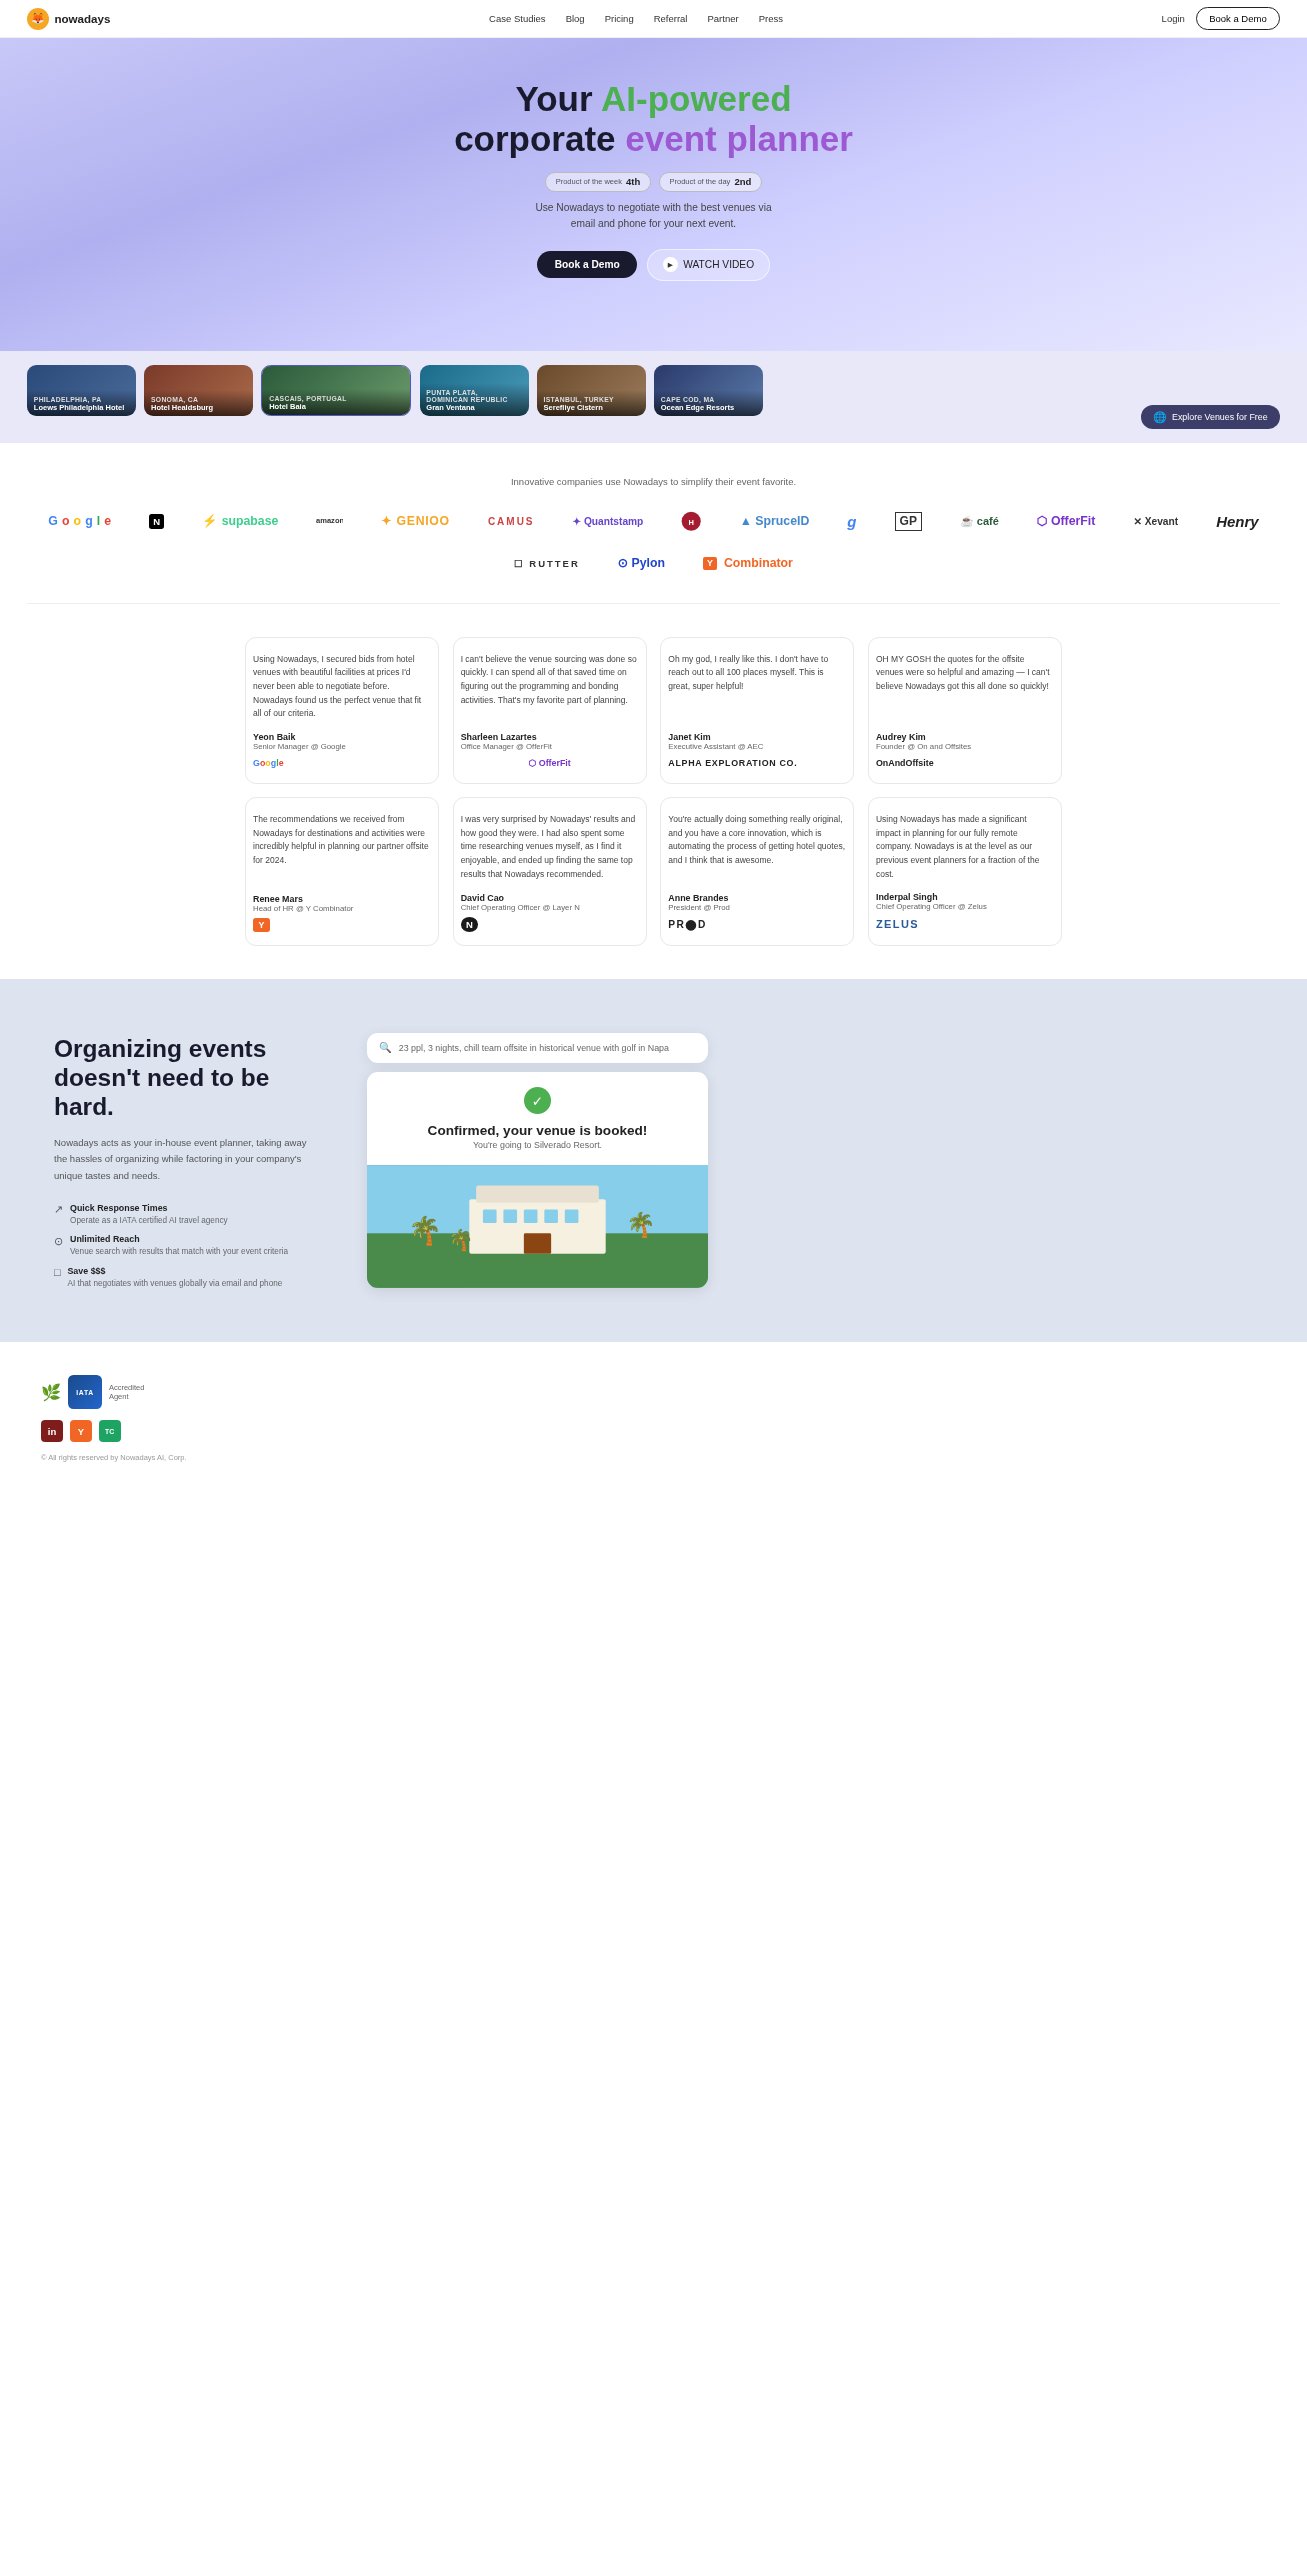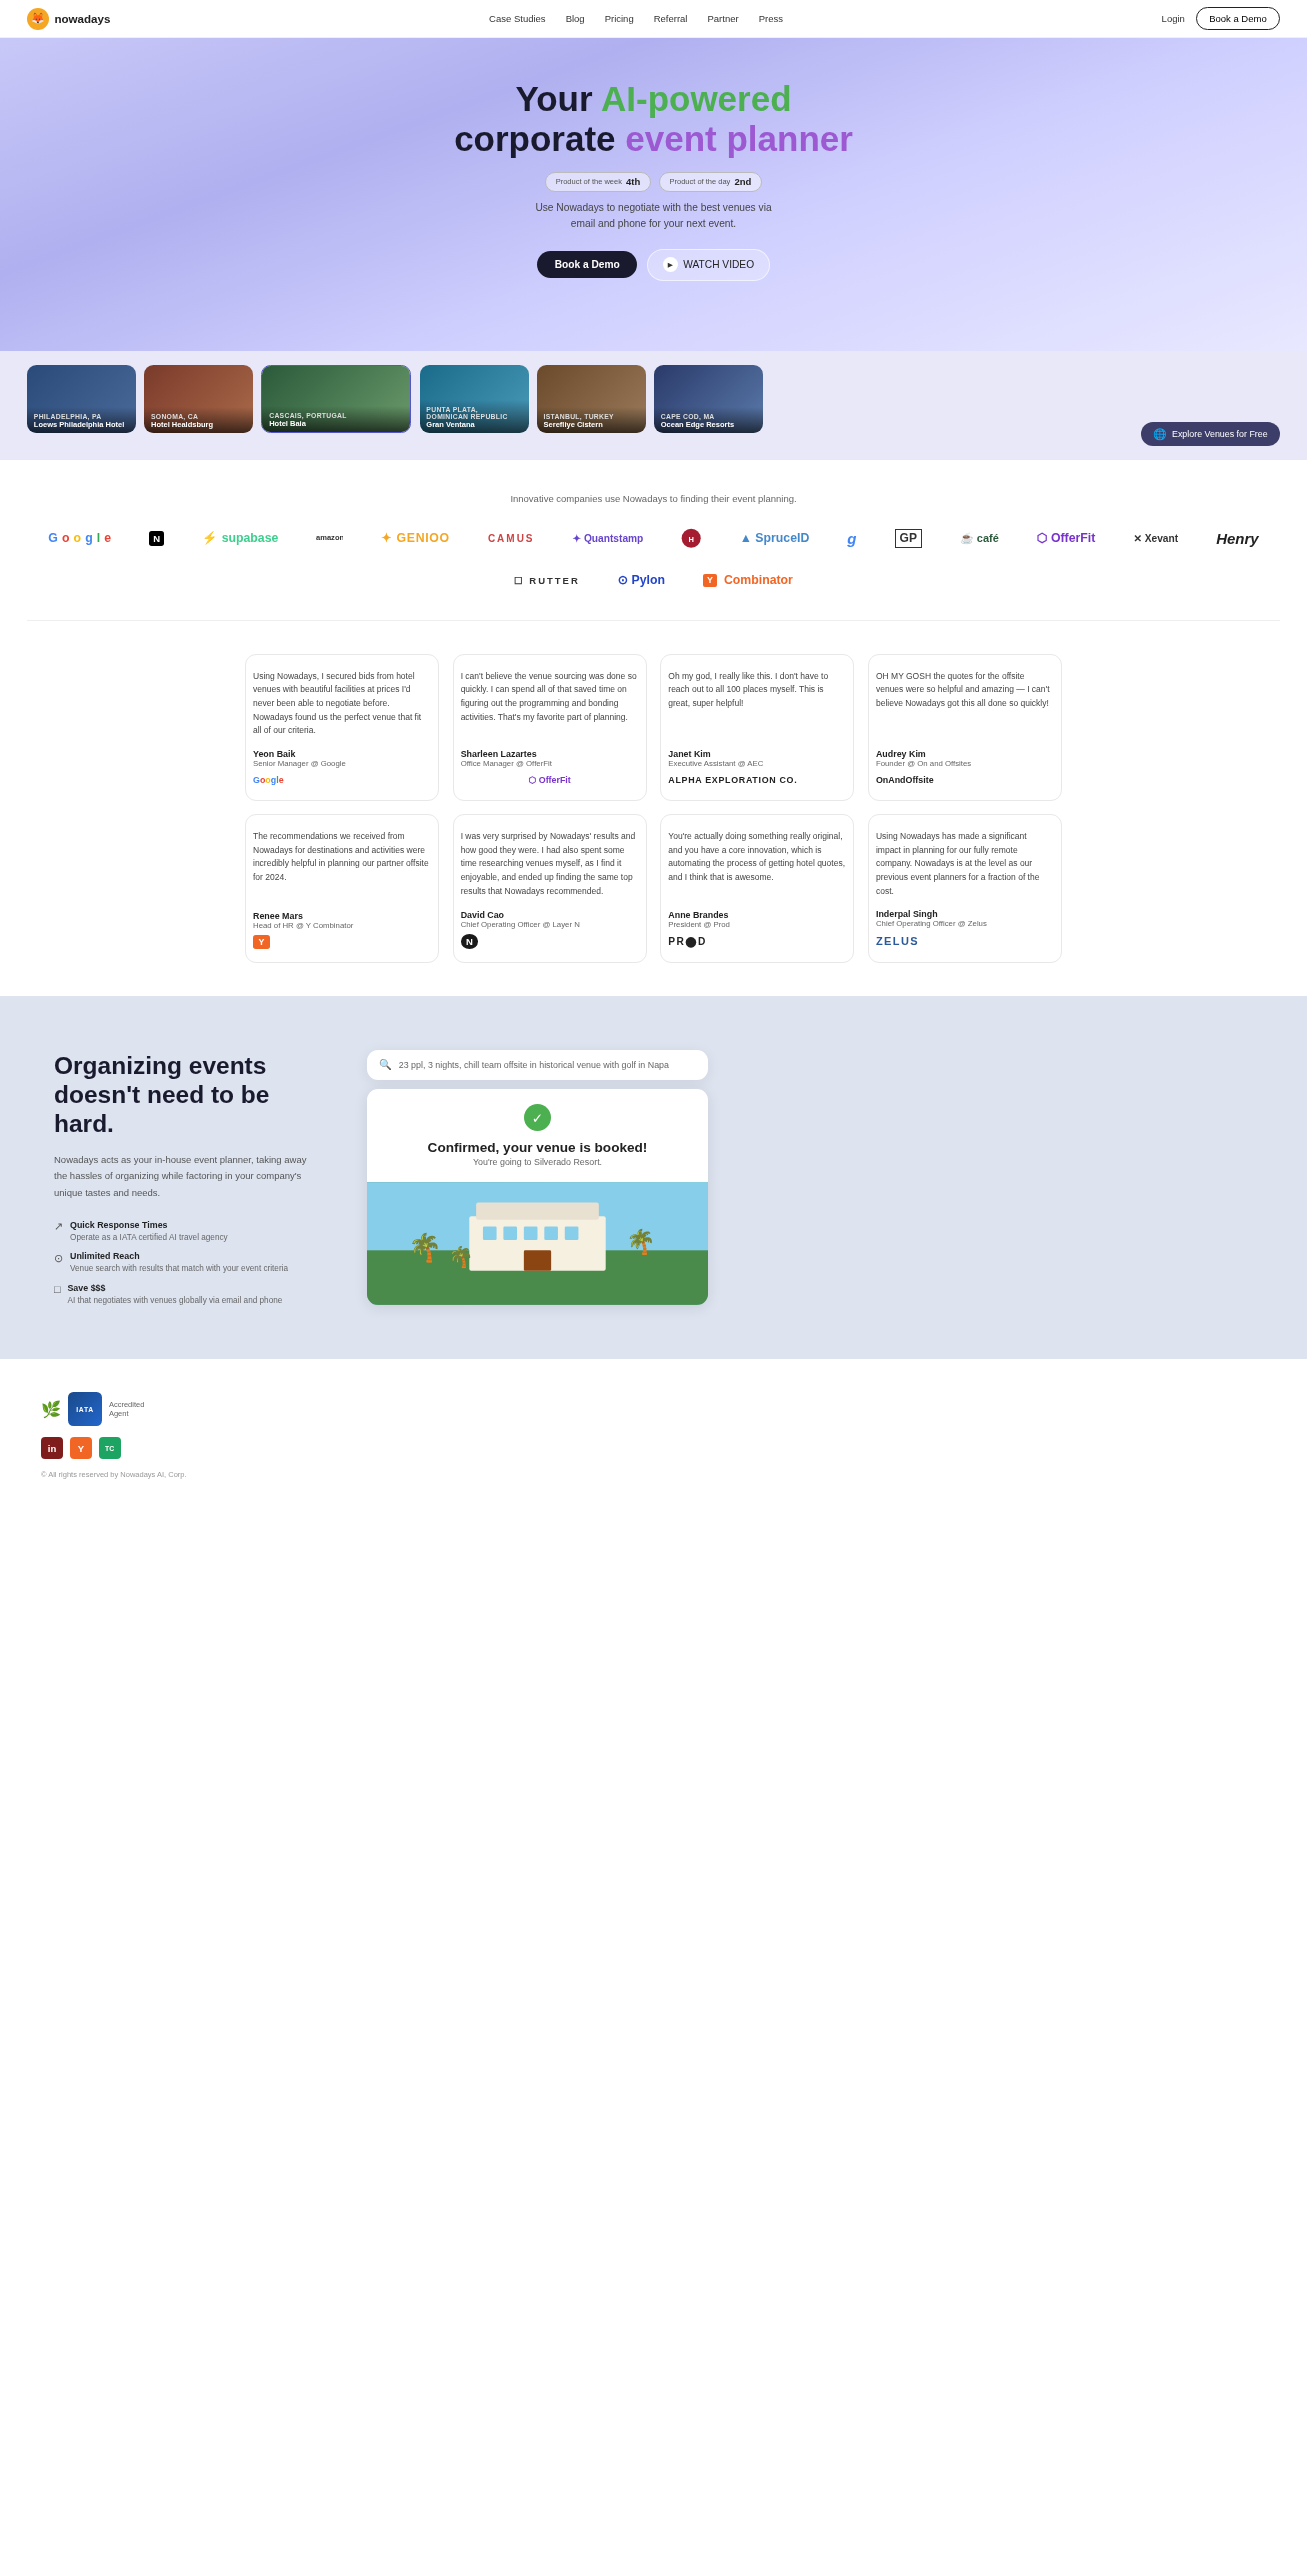--- a/index.html
+++ b/index.html
@@ -25,21 +25,21 @@
     .badge-rank { font-weight: 700; color: #222; font-size: 9.5px; }
     .hero-subtitle { font-size: 10.2px; color: #444; max-width: 259px; line-height: 1.6; margin-bottom: 16.3px; }
     .hero-cta { display: flex; gap: 9.5px; align-items: center; margin-bottom: 24.5px; }
     .btn-primary { background: #1a1a2e; color: #fff; border: none; border-radius: 16.3px; padding: 8.2px 17.7px; font-size: 10.2px; cursor: pointer; font-weight: 600; }
     .btn-watch { background: rgba(255,255,255,0.25); border: 1px solid rgba(255,255,255,0.6); border-radius: 16.3px; padding: 7.5px 15px; font-size: 10.2px; cursor: pointer; color: #222; display: flex; align-items: center; gap: 5.4px; }
     .play-icon { width: 15px; height: 15px; background: #fff; border-radius: 50%; display: flex; align-items: center; justify-content: center; font-size: 6.8px; color: #333; }
 
     
     .venue-strip { background: #e8e8f8; padding: 0; overflow: hidden; position: relative; }
     .venue-cards { display: flex; gap: 8.2px; padding: 13.6px 27px; overflow-x: hidden; }
-    .venue-card { min-width: 109px; height: 68px; border-radius: 9.5px; overflow: hidden; position: relative; flex-shrink: 0; }
+    .venue-card { min-width: 109px; height: 51px; border-radius: 9.5px; overflow: hidden; position: relative; flex-shrink: 0; }
     .venue-card.featured { min-width: 150px; border: 1.7px solid #5555cc; }
     .venue-card-overlay { position: absolute; bottom: 0; left: 0; right: 0; background: linear-gradient(transparent, rgba(0,0,0,0.65)); padding: 5.4px 6.8px 4.1px; }
     .venue-city { font-size: 6.8px; color: #ddd; font-weight: 600; text-transform: uppercase; letter-spacing: 0.3px; }
     .venue-name { font-size: 7.5px; color: #fff; font-weight: 600; }
     .venue-card-bg { width: 100%; height: 100%; background-size: cover; background-position: center; }
     .explore-btn { position: absolute; right: 27px; bottom: 13.6px; background: rgba(30,30,80,0.85); color: #fff; border: none; border-radius: 13.6px; padding: 5.4px 12.3px; font-size: 8.9px; cursor: pointer; display: flex; align-items: center; gap: 5.4px; }
     .globe-icon { font-size: 11px; }
 
     
     .logos-section { padding: 33px 41px; text-align: center; }
@@ -212,21 +212,21 @@
   </div>
   <div style="display:flex; justify-content:flex-end; padding: 0 27px 13.6px;">
     <button class="explore-btn">
       <span class="globe-icon">🌐</span>
       <span>Explore Venues for Free</span>
     </button>
   </div>
 </div>
 
 <section class="logos-section">
-  <p class="logos-subtitle">Innovative companies use Nowadays to finding their event planning.</p>
+  <p class="logos-subtitle">Innovative companies use Nowadays to simplify their event favorite.</p>
   <div class="logos-grid">
     <div class="logo-item logo-google">
       <span style="color:#4285f4;">G</span>
         <span style="color:#ea4335;">o</span>
         <span style="color:#fbbc05;">o</span>
         <span style="color:#4285f4;">g</span>
         <span style="color:#34a853;">l</span>
         <span style="color:#ea4335;">e</span>
     </div>
     <div class="logo-item">

